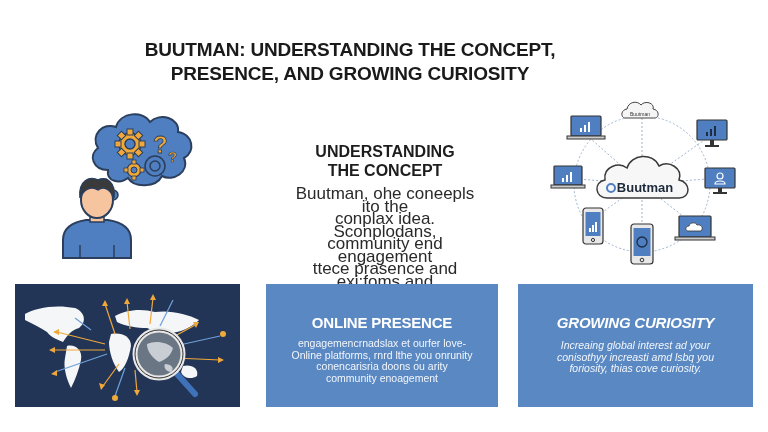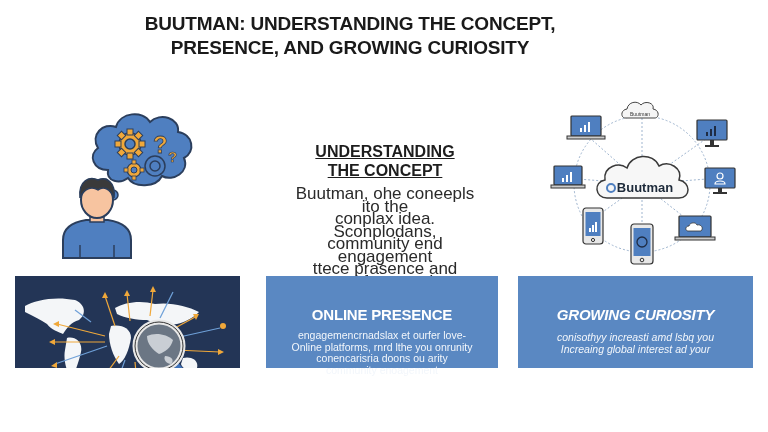--- a/index.html
+++ b/index.html
@@ -1,36 +1,36 @@
 <!DOCTYPE html>
 <html><head>
 <meta charset="utf-8">
 <style>
   * { box-sizing: border-box; margin: 0; padding: 0; }
   html, body { width: 768px; height: 432px; background: #ffffff; overflow: hidden; }
   body { position: relative; font-family: "Liberation Sans", "DejaVu Sans", sans-serif; color: #1c1c1c; }
 
   .title {
-    position: absolute; left: 0; top: 12px; width: 700px;
+    position: absolute; left: 0; top: 38px; width: 700px;
     text-align: center; font-size: 19px; font-weight: 700; line-height: 24px;
     letter-spacing: -0.2px; color: #1a1a1a;
   }
   .title span { display: block; }
 
   .thinker { position: absolute; left: 58px; top: 100px; width: 150px; height: 160px; }
 
   .concept {
     position: absolute; left: 290px; top: 142px; width: 190px; text-align: center;
   }
-  .concept h2 { font-size: 16px; font-weight: 700; line-height: 19px; color: #1d1d1d; margin-bottom: 8px; text-decoration: underline; }
+  .concept h2 { font-size: 16px; font-weight: 700; line-height: 19px; color: #1d1d1d; margin-bottom: 8px; }
   .concept p { font-size: 17px; line-height: 12.5px; color: #2a2a2a; }
 
   .network { position: absolute; left: 545px; top: 96px; width: 195px; height: 172px; }
 
-  .panel { position: absolute; top: 276px; height: 92px; }
+  .panel { position: absolute; top: 284px; height: 123px; }
   .panel.map { left: 15px; width: 225px; background: #233556; overflow: hidden; }
   .panel.blue { background: #5a88c2; color: #ffffff; text-align: center; }
   .panel.online { left: 266px; width: 232px; }
   .panel.curiosity { left: 518px; width: 235px; font-style: italic; }
   .panel.blue h3 { font-size: 15px; font-weight: 700; margin-top: 30px; line-height: 18px; letter-spacing: -0.2px; }
   .panel.blue p { font-size: 10.5px; line-height: 11.5px; margin: 6px 14px 0; color: #f2f6fb; }
   .panel.curiosity p { margin-top: 8px; }
 </style>
 </head>
 <body>
@@ -243,16 +243,17 @@
     <span style="display:block">engagemencrnadslax et ourfer love-</span>
     <span style="display:block">Online platforms, rnrd lthe you onrunity</span>
     <span style="display:block">conencarisria doons ou arity</span>
     <span style="display:block">community enoagement</span>
   </p>
 </div>
 
 <div class="panel blue curiosity">
   <h3>GROWING CURIOSITY</h3>
   <p>
+    <span style="display:block">Increaing global interest ad your</span>
     <span style="display:block">conisothyy increasti amd lsbq you</span>
-    <span style="display:block">Increaing global interest ad your</span>
+    <span style="display:block">foriosity, thias cove curiosity.</span>
   </p>
 </div>
 
 </body></html>

